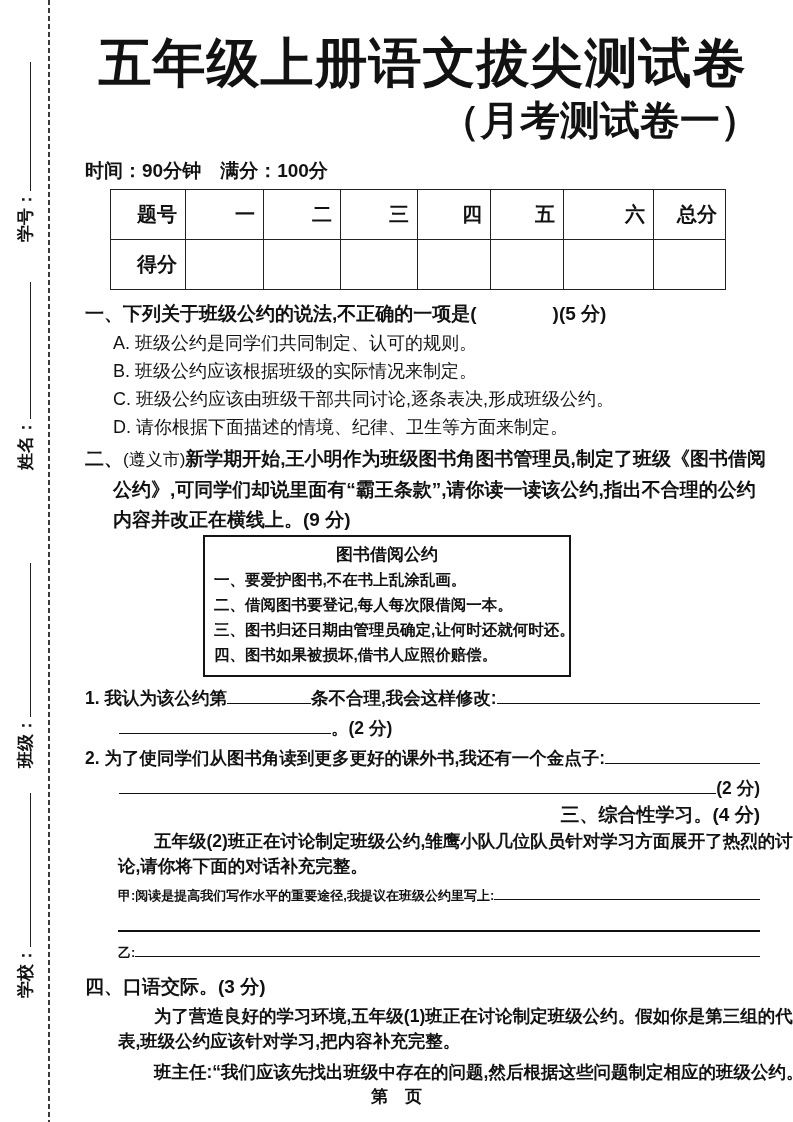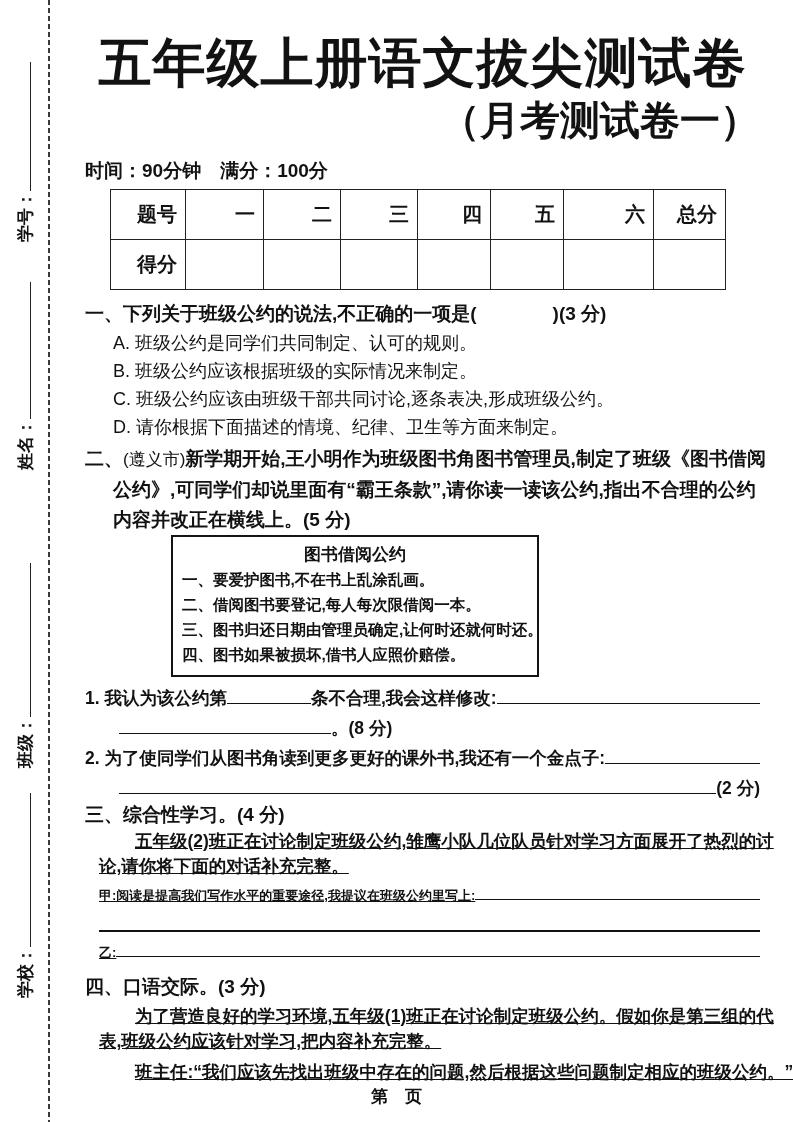--- a/index.html
+++ b/index.html
@@ -49,36 +49,36 @@
   .q-head { font-size:19px; font-weight:700; line-height:23px; white-space:nowrap; }
   .q1-head { margin-top:12px; }
   .options { margin-left:28px; }
   .option { margin-top:8px; font-size:18px; font-weight:400; line-height:20px; white-space:nowrap; }
   .q2-block { margin-top:7px; }
   .q2-line { font-size:19px; font-weight:700; line-height:30px; white-space:nowrap; }
   .q2-cont { padding-left:28px; }
   .q2-source { font-weight:400; font-size:17px; }
   
   .covenant-box {
-    width:346px; margin-left:86px; margin-top:0;
+    width:346px; margin-left:118px; margin-top:0;
     border:2px solid #141414; padding:6px 9px 8px 9px;
   }
   .covenant-title { text-align:center; font-size:17px; font-weight:700; line-height:24px; }
   .covenant-rule { font-size:15.5px; font-weight:700; line-height:25px; white-space:nowrap; }
   
   .ansrow { display:flex; align-items:baseline; font-size:17.5px; font-weight:600; line-height:30px; margin-top:0; }
   .ansrow .txt { white-space:nowrap; }
   .blank-fill { flex:1 1 auto; border-bottom:1.7px solid #111; min-width:20px; }
   .blank-fixed { display:inline-block; border-bottom:1.7px solid #111; }
   .sub1-row1 { margin-top:6px; }
   .cont-indent { margin-left:34px; }
   
-  .q3-head { margin-top:0; }
+  .q3-head { margin-top:0;text-align:right; }
   .q4-head { margin-top:10px; }
-  .body-block { margin-left:14px;text-decoration:underline; }
+  .body-block { margin-left:33px; }
   .para-line { font-size:17.5px; font-weight:600; line-height:25px; white-space:nowrap; }
   .para-first { padding-left:36px; }
   .mt3 { margin-top:3px; }
   .mt4 { margin-top:4px; }
   .mt6 { margin-top:6px; }
   .mt8 { margin-top:8px; }
   .speaker-row { display:flex; align-items:baseline; font-size:13px; font-weight:600; line-height:25px; }
   .full-blank { height:20px; border-bottom:2px solid #111; margin-top:2px; }
   .footer {
     position:absolute; bottom:14px; left:0; width:100%;
@@ -143,51 +143,51 @@
         <td></td>
         <td></td>
         <td></td>
         <td></td>
         <td></td>
         <td></td>
       </tr>
     </tbody>
       </table>
 
-    <div class="q-head q1-head">一、下列关于班级公约的说法,不正确的一项是(　　　　)(3 分)</div>
+    <div class="q-head q1-head">一、下列关于班级公约的说法,不正确的一项是(　　　　)(5 分)</div>
     <div class="options">
       <div class="option">A. 班级公约是同学们共同制定、认可的规则。</div>
       <div class="option">B. 班级公约应该根据班级的实际情况来制定。</div>
       <div class="option">C. 班级公约应该由班级干部共同讨论,逐条表决,形成班级公约。</div>
       <div class="option">D. 请你根据下面描述的情境、纪律、卫生等方面来制定。</div>
     </div>
 
     <div class="q2-block">
       <div class="q2-line"><span>二、</span><span class="q2-source">(遵义市)</span><span>新学期开始,王小明作为班级图书角图书管理员,制定了班级《图书借阅</span></div>
       <div class="q2-line q2-cont">公约》,可同学们却说里面有“霸王条款”,请你读一读该公约,指出不合理的公约</div>
-      <div class="q2-line q2-cont">内容并改正在横线上。(5 分)</div>
+      <div class="q2-line q2-cont">内容并改正在横线上。(9 分)</div>
     </div>
 
     <div class="covenant-box">
       <div class="covenant-title">图书借阅公约</div>
       <div class="covenant-rule">一、要爱护图书,不在书上乱涂乱画。</div>
       <div class="covenant-rule">二、借阅图书要登记,每人每次限借阅一本。</div>
       <div class="covenant-rule">三、图书归还日期由管理员确定,让何时还就何时还。</div>
       <div class="covenant-rule">四、图书如果被损坏,借书人应照价赔偿。</div>
     </div>
 
     <div class="ansrow sub1-row1">
       <span class="txt">1. 我认为该公约第</span>
       <span class="blank-fixed" style="width:84px"></span>
       <span class="txt">条不合理,我会这样修改:</span>
       <span class="blank-fill"></span>
     </div>
     <div class="ansrow cont-indent">
       <span class="blank-fixed" style="width:212px"></span>
-      <span class="txt">。(8 分)</span>
+      <span class="txt">。(2 分)</span>
     </div>
 
     <div class="ansrow">
       <span class="txt">2. 为了使同学们从图书角读到更多更好的课外书,我还有一个金点子:</span>
       <span class="blank-fill"></span>
     </div>
     <div class="ansrow cont-indent">
       <span class="blank-fill"></span>
       <span class="txt">(2 分)</span>
     </div>

